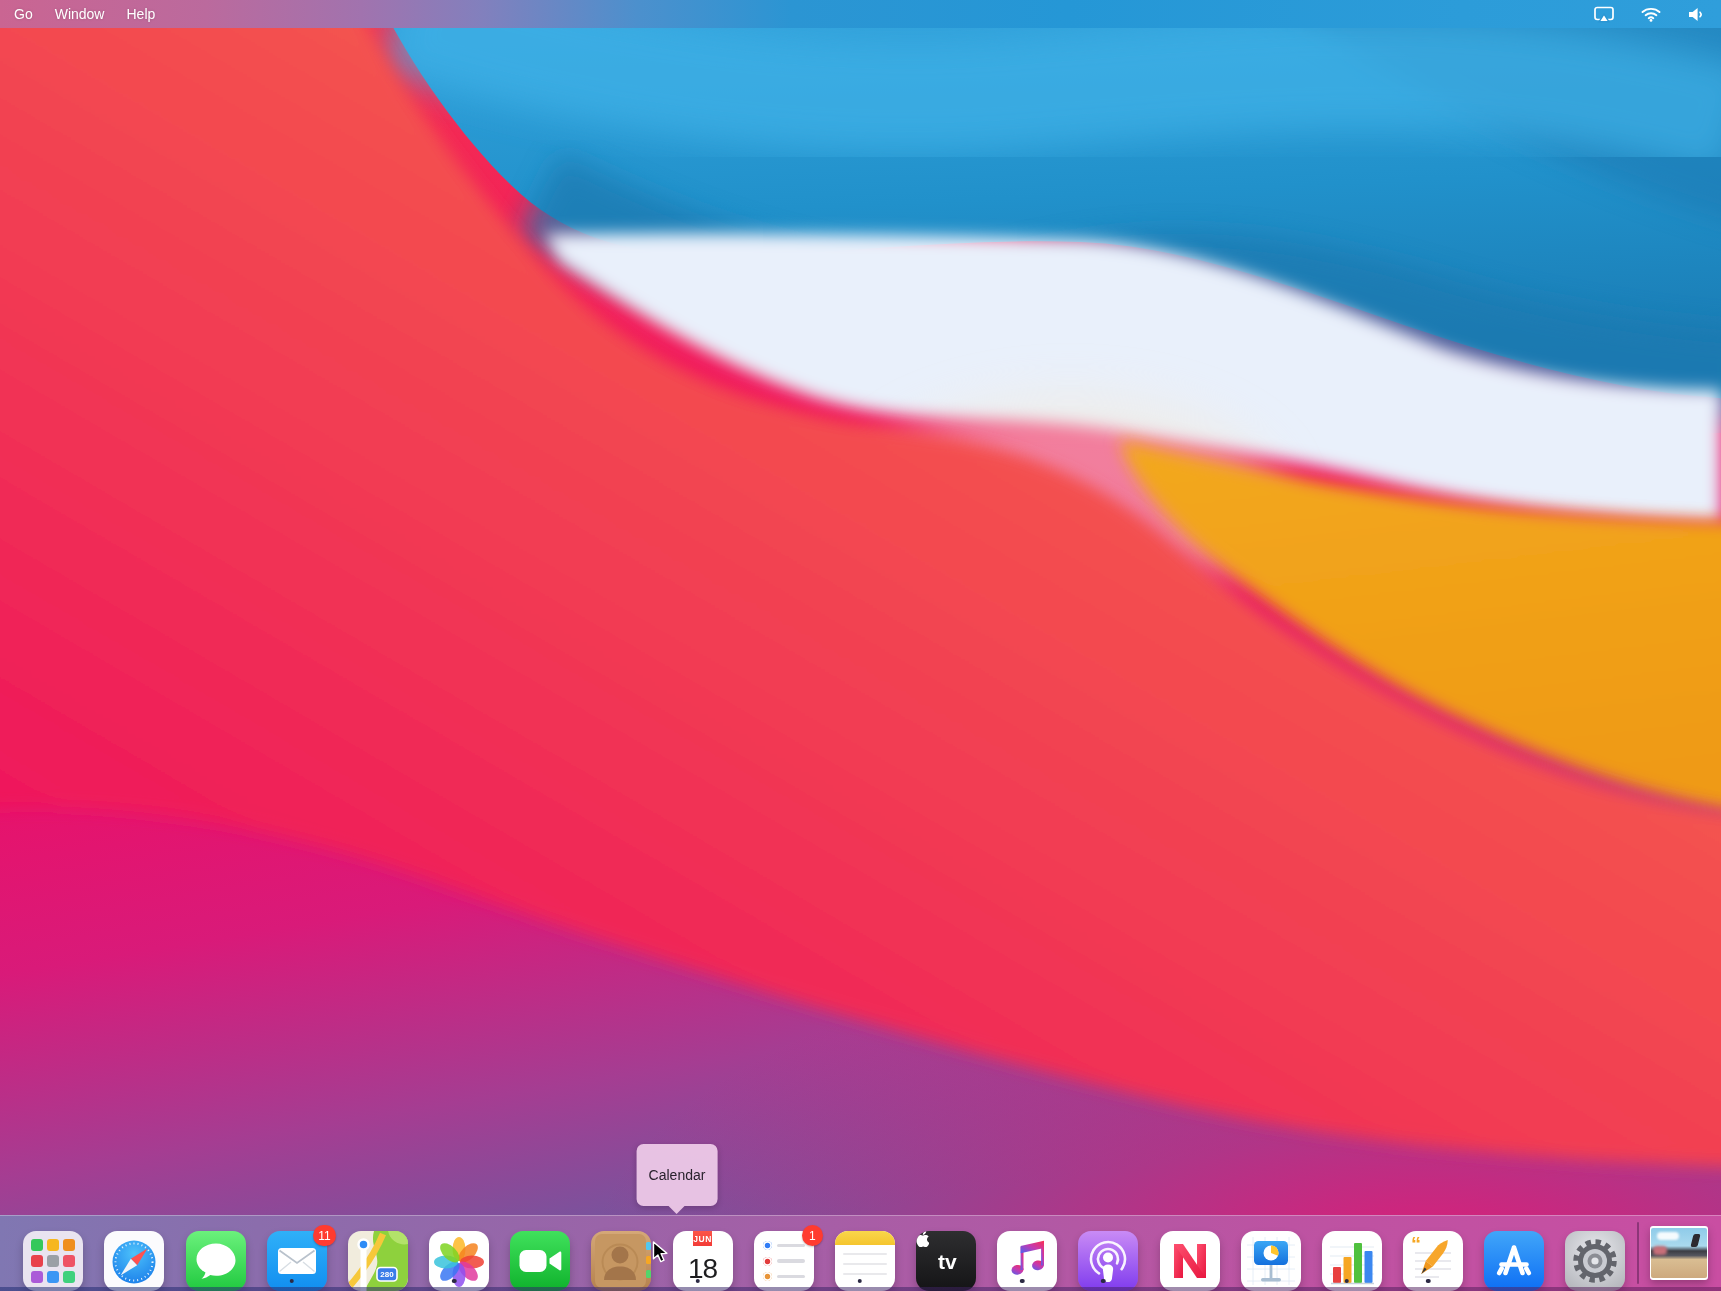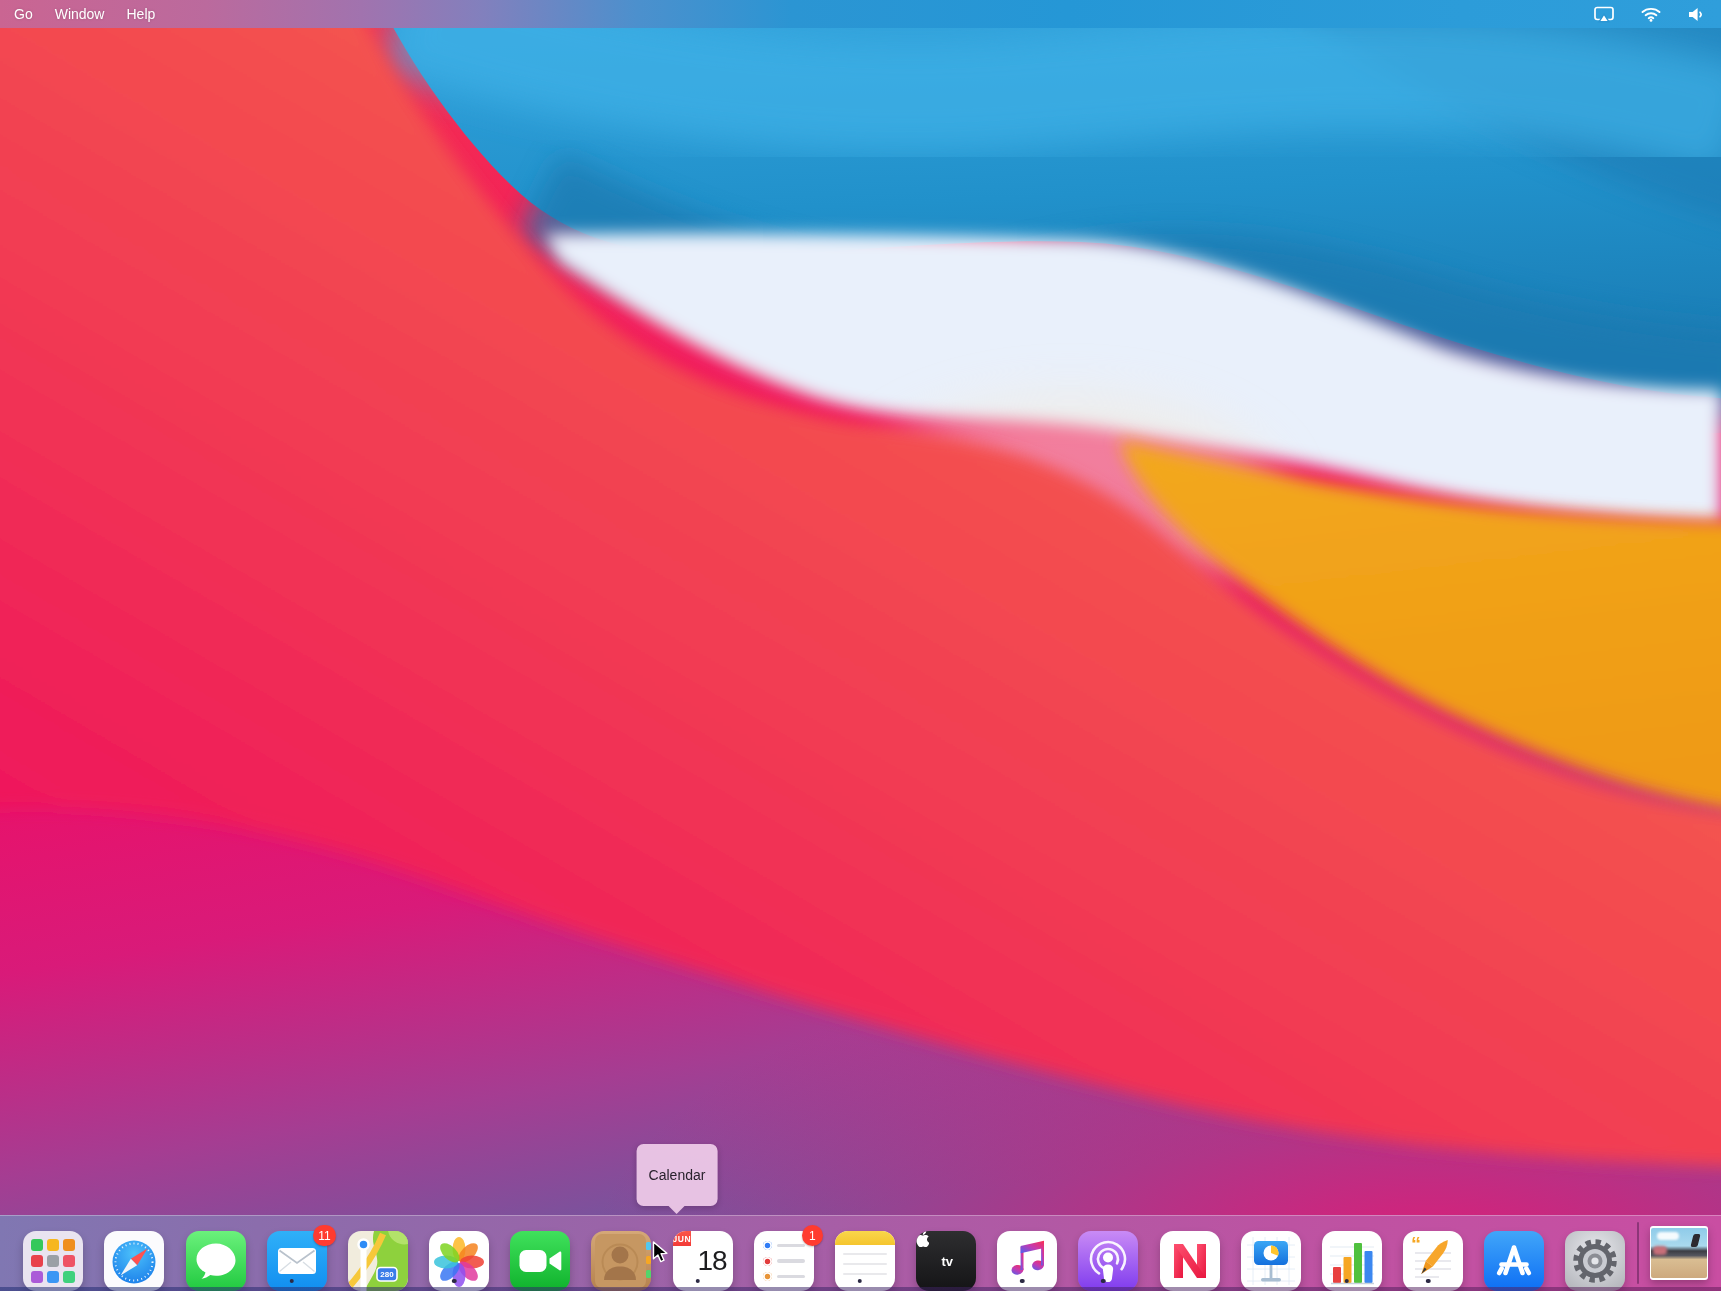--- a/index.html
+++ b/index.html
@@ -41,35 +41,35 @@
     justify-content:center;padding:0 5px;box-sizing:border-box;box-shadow:0 1px 2px rgba(0,0,0,.25);z-index:5;}
 
   
   .lp{background:#e9e4f0;display:grid;grid-template-columns:repeat(3,12px);grid-auto-rows:12px;
       gap:4px;place-content:center;}
   .lp i{border-radius:3px;background:var(--c);}
   .msg{background:linear-gradient(180deg,#6bf17c,#20c93f);}
   .mail{background:linear-gradient(180deg,#2fb0f8,#118ef0);}
   .ft{background:linear-gradient(180deg,#40e15c,#0fb22c);}
   .ct{background:linear-gradient(180deg,#d5a878,#b5814d);}
-  .cal{background:#fff;display:flex;}
+  .cal{background:#fff;display:flex;flex-direction:column;align-items:center;}
   .cal .mo{height:15px;background:linear-gradient(180deg,#fc5549,#f23b37);color:#fff;font-size:8.5px;
      font-weight:700;letter-spacing:.6px;display:flex;align-items:center;justify-content:center;}
   .cal .dy{flex:1;display:flex;align-items:center;justify-content:center;font-size:28px;
      font-weight:300;color:#1d1d1f;letter-spacing:-1px;}
   .rem{background:#fff;padding:10px 9px;display:flex;flex-direction:column;justify-content:space-between;box-sizing:border-box;}
   .rem .r{display:flex;align-items:center;gap:5px;}
   .rem .b{width:9px;height:9px;border-radius:50%;background:var(--c);box-shadow:inset 0 0 0 1.8px #fff;}
   .rem .l{height:3.5px;flex:1;background:#dadae0;border-radius:2px;}
   .nt{background:#fff;}
   .nt .top{height:14px;background:linear-gradient(180deg,#f9d64b,#f5c52e);}
   .nt .ln{height:2px;background:#e9e9ec;margin:8px 8px 0;border-radius:1px;}
   .tv{background:linear-gradient(180deg,#2e2e30,#141416);display:flex;align-items:center;
       justify-content:center;gap:2.5px;}
-  .tv .tvt{color:#fff;font-weight:700;font-size:13px;line-height:1;}
+  .tv .tvt{color:#fff;font-weight:700;font-size:21px;line-height:1;}
   .mu,.nw,.kn,.nb,.pg{background:#fff;}
   .pc{background:linear-gradient(180deg,#c98bf5,#7f3bee);}
   .as{background:linear-gradient(180deg,#41a6f9,#0d6ef4);}
   .st{background:radial-gradient(circle at 50% 35%,#e9eaee,#aeb0b6);}
   .pg .q{position:absolute;top:2px;left:8px;color:#f6a723;font-size:20px;font-weight:700;z-index:2;}
 
   .sep{width:2px;height:62px;background:rgba(55,18,58,.4);border-radius:1px;flex:0 0 auto;}
   .thumb{position:relative;width:58px;height:54px;flex:0 0 auto;background:#fff;border-radius:3px;
      padding:2px 1px;box-sizing:border-box;box-shadow:0 4px 8px rgba(0,0,0,.25);}
   .thumb .thi{width:100%;height:100%;border-radius:2px;overflow:hidden;position:relative;

